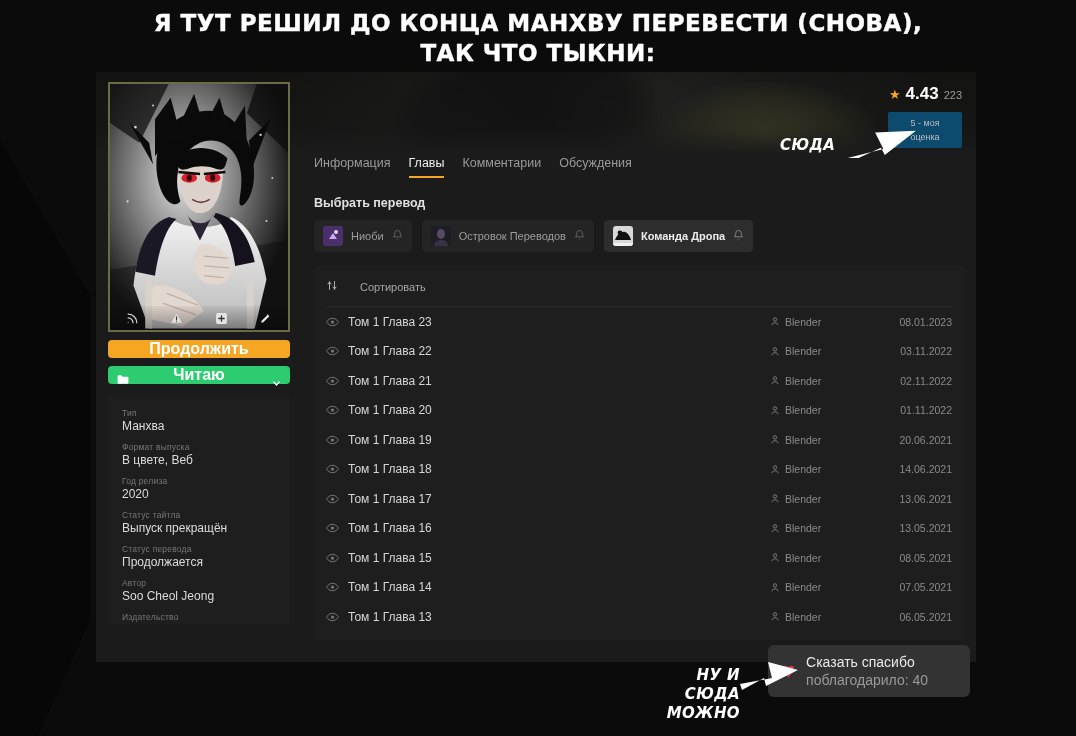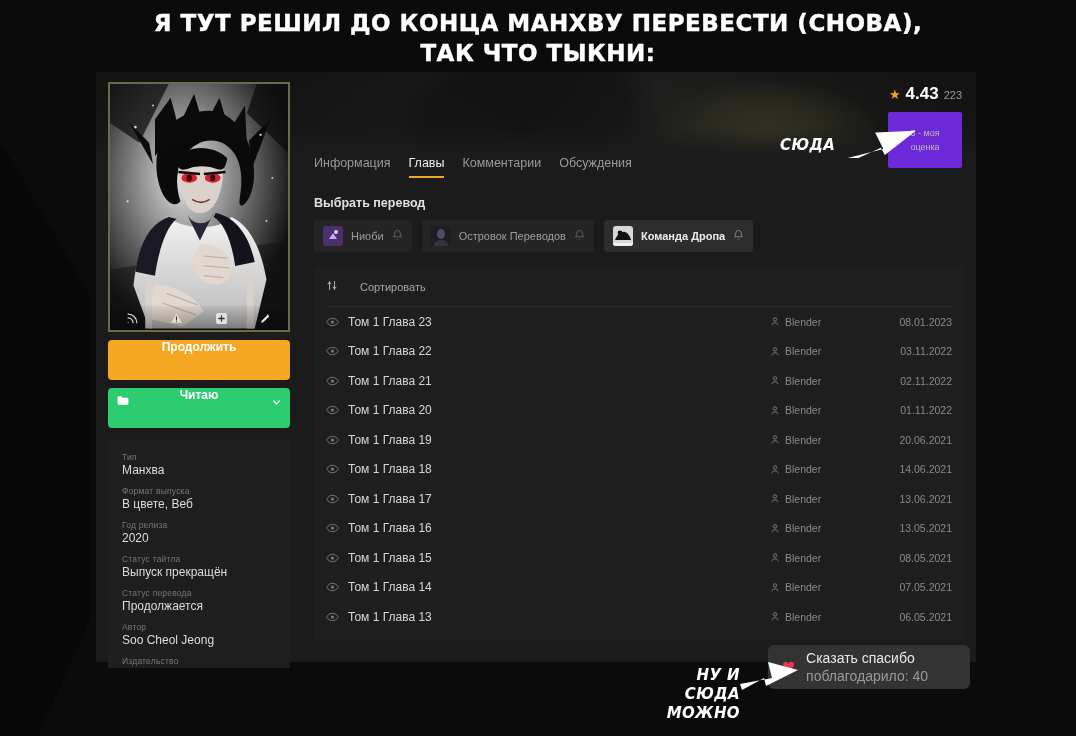--- a/index.html
+++ b/index.html
@@ -74,24 +74,24 @@
   }
   .cover-art { position: absolute; inset: 0; }
   .cover-icons {
     position: absolute; left: 0; bottom: 0; width: 100%; height: 24px;
     display: flex; align-items: center; justify-content: space-around;
     background: linear-gradient(180deg, rgba(0,0,0,0.05), rgba(0,0,0,0.35));
   }
   .cover-icons svg { display: block; }
 
   .btn {
-    display: flex; align-items: flex-start; justify-content: center;
-    height: 40px; margin-top: 8px;
+    display: flex; align-items: center; justify-content: center;
+    height: 18px; margin-top: 8px;
     border-radius: 4px;
-    font-size: 12px; font-weight: bold; color: #fff;
+    font-size: 16px; font-weight: bold; color: #fff;
     cursor: pointer; position: relative;
   }
   .btn-continue { background: #f5a623; }
   .btn-reading { background: #2ecc71; }
   .btn-reading .folder { position: absolute; left: 8px; top: 6px; }
   .btn-reading .chev { position: absolute; right: 8px; top: 8px; }
 
   .info-panel {
     margin-top: 12px; background: #1e1e1e; padding: 12px 14px 14px 14px;
     height: 228px; overflow: hidden;
@@ -105,22 +105,22 @@
   .title-wrap { position: absolute; left: 218px; top: 32px; z-index: 22; }
   .title { font-size: 19px; font-weight: bold; color: #e9e9e9; letter-spacing: 0.2px; }
   .subtitle { font-size: 13px; color: #b9b9b9; margin-top: 1px; }
 
   .rating-wrap { position: absolute; right: 14px; top: 12px; z-index: 22; text-align: right; }
   .rating-line { display: flex; align-items: baseline; justify-content: flex-end; gap: 5px; }
   .star { color: #f5a623; font-size: 13px; }
   .rating-val { color: #fff; font-size: 17px; font-weight: bold; }
   .rating-count { color: #9a9a9a; font-size: 11px; }
   .myrate-box {
-    margin-top: 8px; width: 74px; padding: 14px 6px;
-    background: #6d28d9; border-radius: 2px;
+    margin-top: 8px; width: 74px; padding: 4px 6px;
+    background: #0c4a6e; border-radius: 2px;
     font-size: 9px; color: #bdbdbd; line-height: 14px; text-align: center;
   }
 
   .tabs { display: flex; gap: 18px; padding: 4px 0 0 0; }
   .tab { font-size: 12.5px; color: #9a9a9a; padding-bottom: 6px; cursor: pointer; }
   .tab.active { color: #f0f0f0; border-bottom: 2px solid #f5a623; }
 
   .section-title { font-size: 12.5px; color: #e0e0e0; margin-top: 18px; font-weight: bold; }
 
   .teams { display: flex; gap: 10px; margin-top: 10px; }
@@ -145,21 +145,21 @@
   }
   .ch-eye { width: 22px; opacity: 0.55; }
   .ch-name { font-size: 12px; color: #d6d6d6; flex: 1; }
   .ch-user { display: flex; align-items: center; gap: 5px; width: 110px; }
   .ch-user-name { font-size: 10.5px; color: #8a8a8a; }
   .ch-date { font-size: 10.5px; color: #8a8a8a; width: 72px; text-align: right; }
 
   
   .thanks {
     position: absolute; left: 768px; top: 645px;
-    width: 202px; height: 44px;
+    width: 202px; height: 52px;
     background: #333333; border-radius: 6px;
     display: flex; align-items: center; gap: 11px; padding-left: 14px;
     z-index: 30; cursor: pointer;
   }
   .thanks-heart { font-size: 22px; color: #e8384f; line-height: 1; }
   .thanks-main { font-size: 14px; color: #e9e9e9; }
   .thanks-sub { font-size: 14px; color: #9a9a9a; margin-top: 2px; }
 
   
   .anno {

